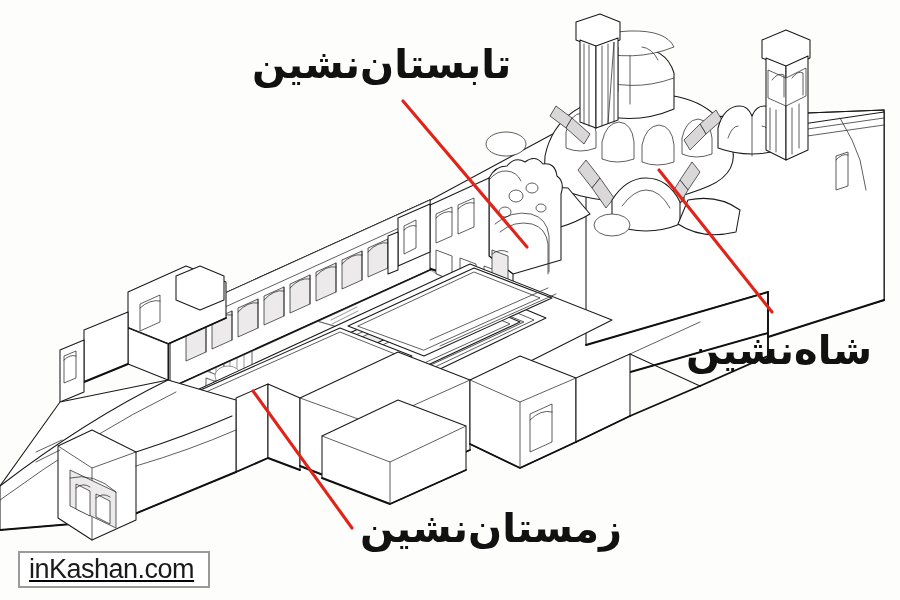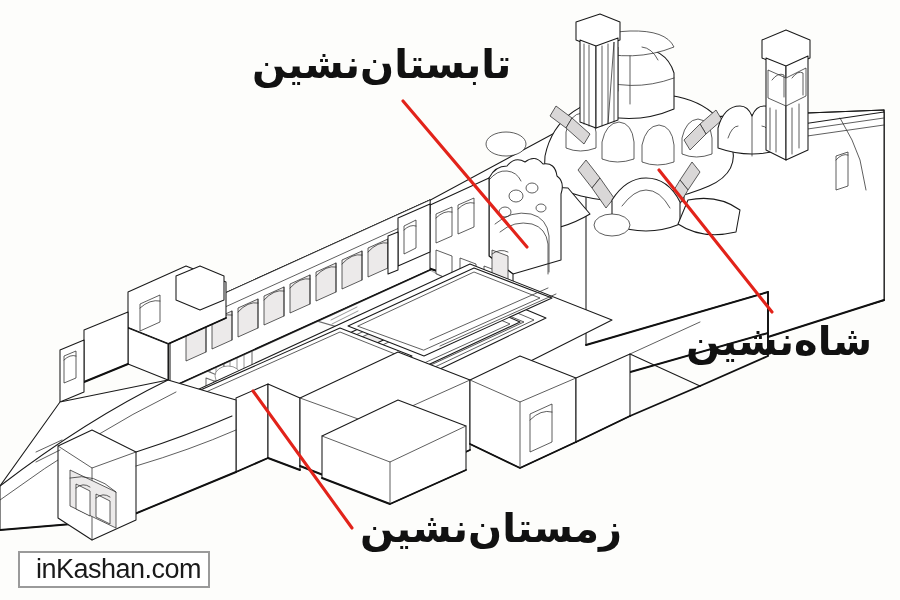--- a/index.html
+++ b/index.html
@@ -17,30 +17,31 @@
     color:#111111;
     font-weight:bold;
     white-space:nowrap;
     direction:rtl;
     unicode-bidi:bidi-override;
     font-family:"DejaVu Sans", sans-serif;
     letter-spacing:-1px;
     line-height:1;
   }
   #label-summer{left:252px;top:44px;font-size:40px;}
-  #label-shah{left:686px;top:321px;font-size:40px;}
+  #label-shah{left:686px;top:330px;font-size:40px;}
   #label-winter{left:360px;top:508px;font-size:40px;text-align:right;}
   #watermark{
     position:absolute;left:18px;top:551px;
     width:192px;height:37px;
     border:2px solid #9a9a9a;
     background:#ffffff;
-    display:flex;align-items:center;justify-content:center;
+    display:flex;align-items:center;justify-content:flex-start;
     box-sizing:border-box;
     padding-left:9px;
+    text-decoration:underline;
   }
   #watermark span{
     font-size:27px;color:#1a1a1a;
     font-family:"Liberation Sans", sans-serif;
     letter-spacing:-.5px;
   }
 </style>
 </head>
 <body>
 

